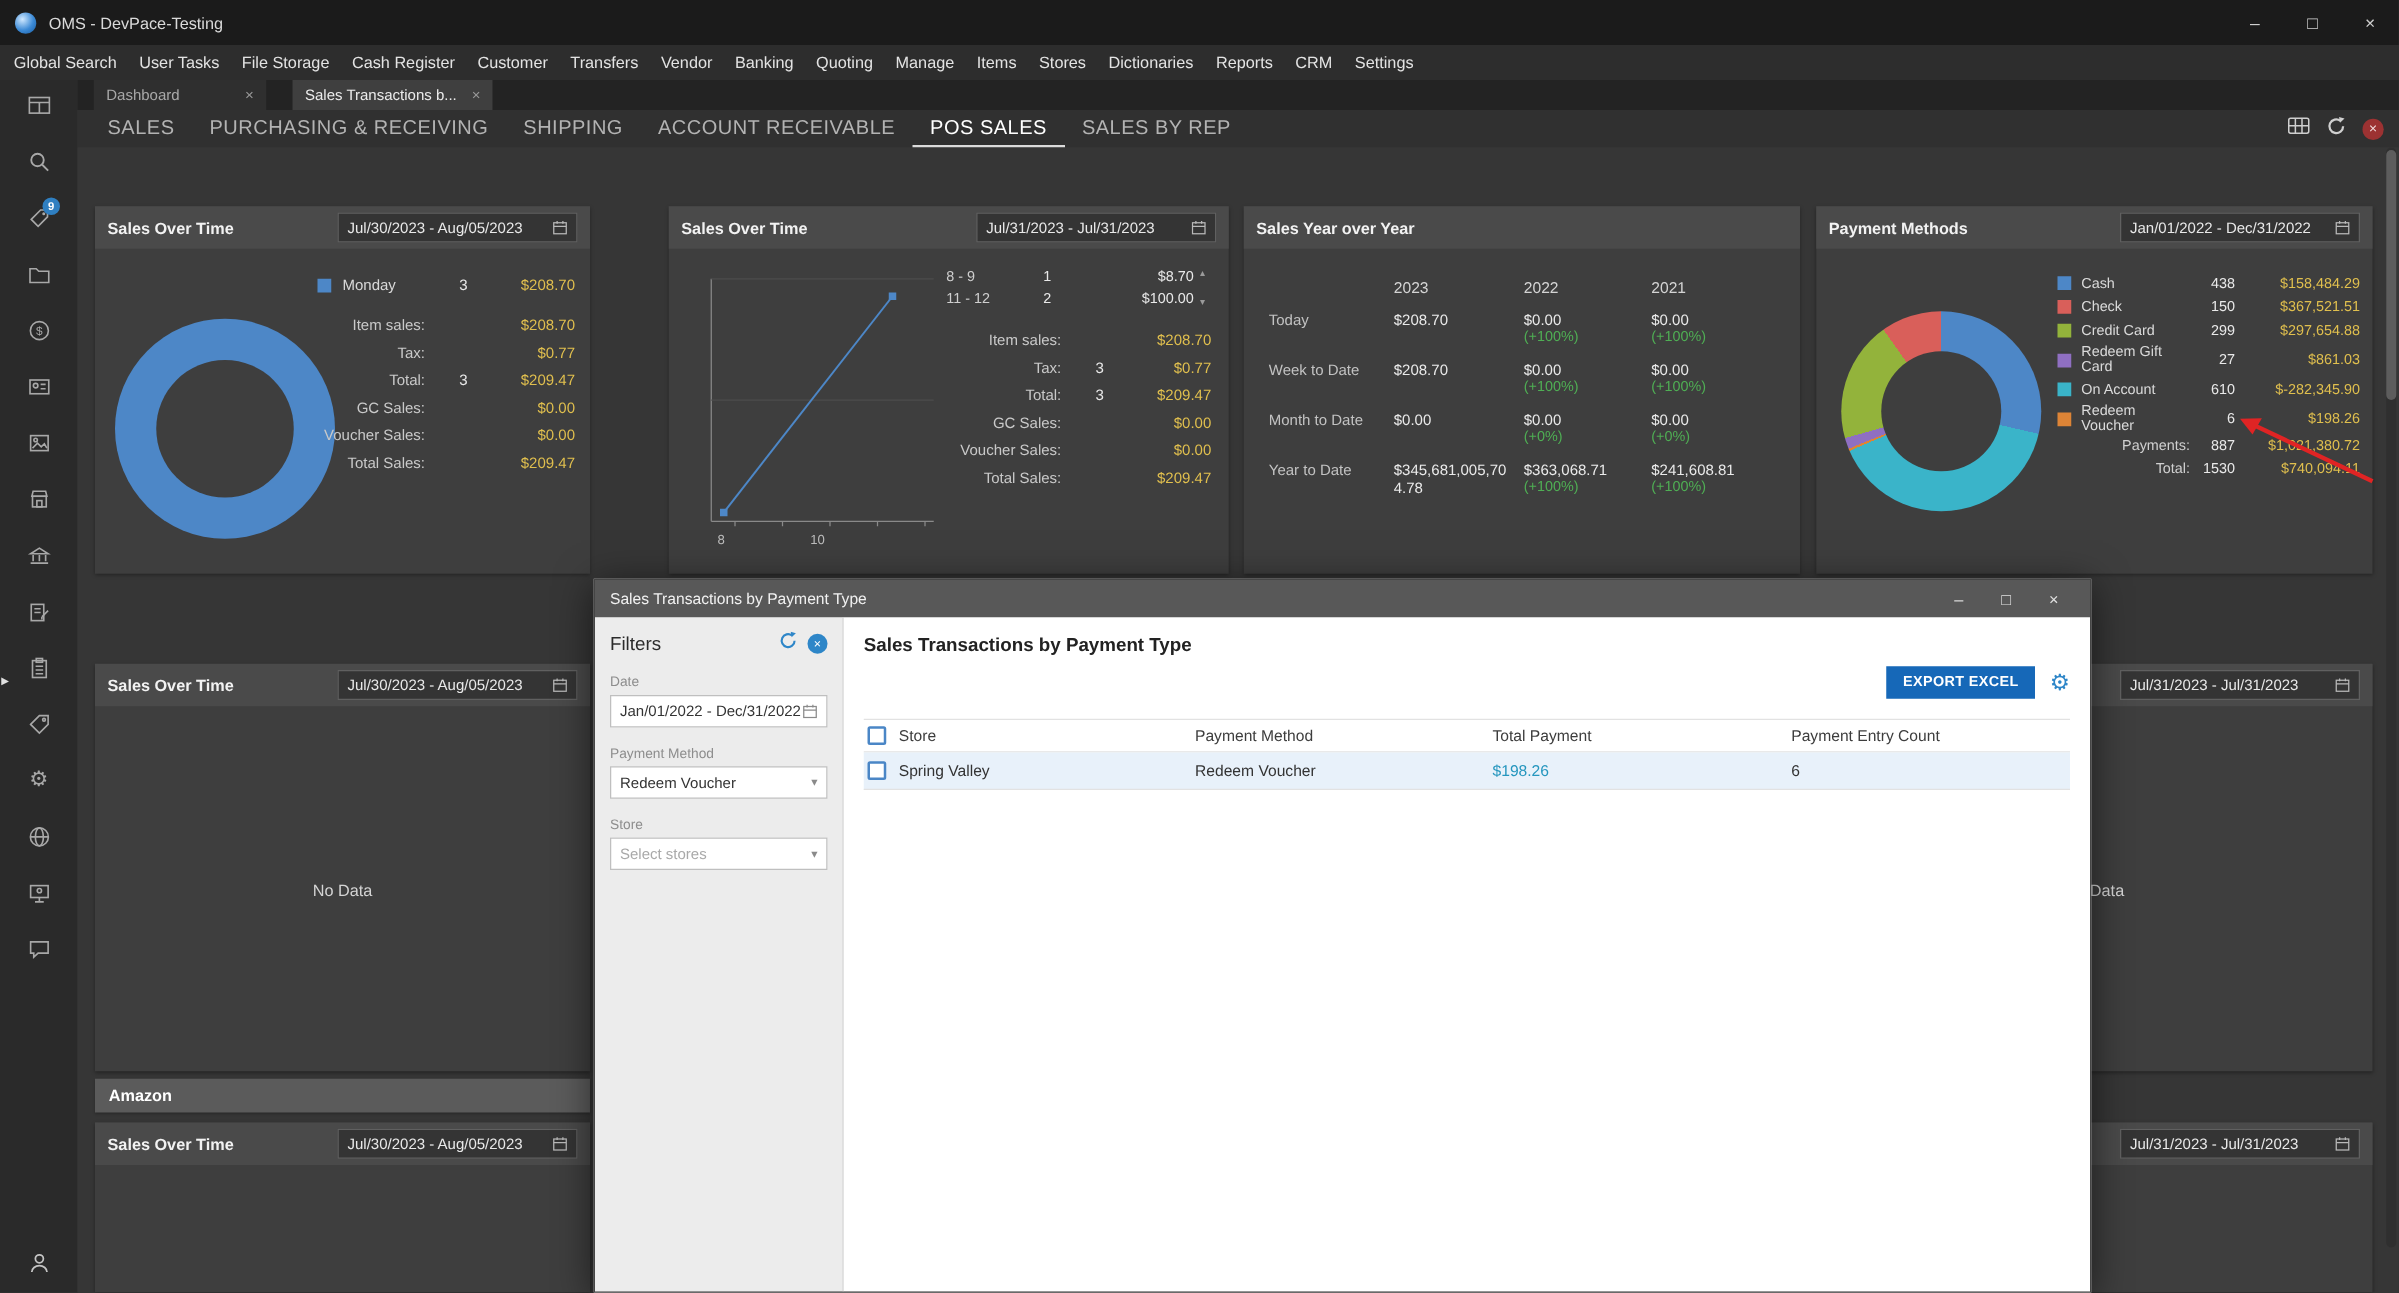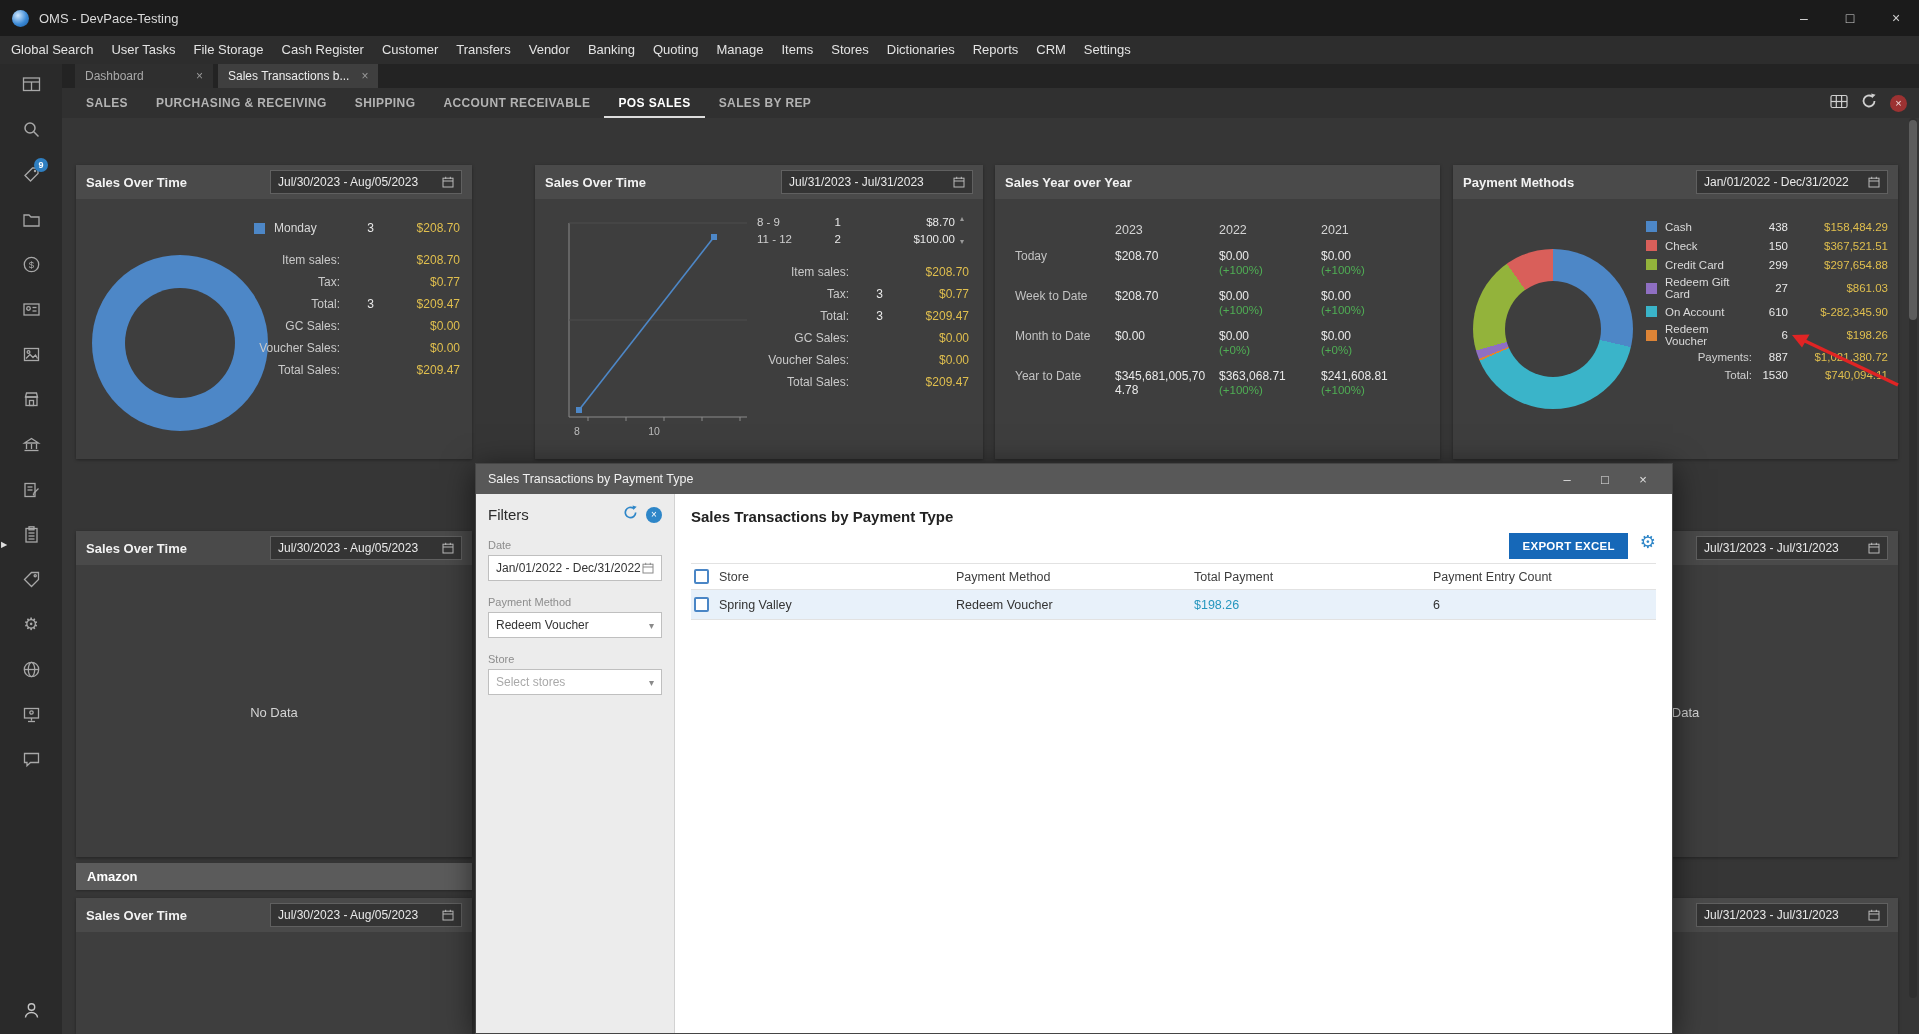--- a/index.html
+++ b/index.html
@@ -24,30 +24,30 @@
   .sidebar{position:absolute;left:0;top:64px;width:62px;height:970px;background:#2a2a2a;
     display:flex;flex-direction:column;align-items:center;padding-top:10px;gap:25px}
   .side-icon{width:20px;height:20px;position:relative;display:flex;align-items:center;justify-content:center;color:#a8a8a8}
   .side-icon svg{display:block}
   .badge{position:absolute;top:-6px;right:-7px;min-width:14px;height:14px;border-radius:7px;background:#2f7fc1;
     color:#fff;font-size:9px;font-weight:bold;display:flex;align-items:center;justify-content:center;padding:0 3px}
   .side-user{margin-top:auto;margin-bottom:14px}
   .expander{position:absolute;left:1px;top:540px;color:#e0e0e0;font-size:8px;z-index:4}
 
   
-  .tabbar{position:absolute;left:62px;top:64px;width:1857px;height:24px;background:#232323;display:flex;padding-left:13px;gap:5px}
+  .tabbar{position:absolute;left:62px;top:64px;width:1857px;height:24px;background:#232323;display:flex;padding-left:13px;gap:21px}
   .tab{height:24px;display:flex;align-items:center;padding:0 10px;font-size:12px;color:#a9a9a9;background:#2f2f2f;min-width:138px}
   .tab.active{background:#3f3f3f;color:#ececec}
   .tab .x{margin-left:auto;padding-left:12px;color:#9a9a9a;font-size:12px}
 
   
   .subtabbar{position:absolute;left:62px;top:88px;width:1857px;height:30px;background:#303030;
     display:flex;align-items:center;padding-left:10px}
   .subtabs{display:flex;align-items:center;height:30px}
-  .subtab{color:#b3b3b3;font-size:12px;font-weight:bold;letter-spacing:.4px;padding:0 14px;height:30px;line-height:30px;border-bottom:2px solid transparent}
+  .subtab{color:#b3b3b3;font-size:16px;font-weight:normal;letter-spacing:.4px;padding:0 14px;height:30px;line-height:30px;border-bottom:2px solid transparent}
   .subtab.active{color:#fff;border-bottom:2px solid #dcdcdc}
   .subtab-tools{margin-left:auto;display:flex;align-items:center;gap:13px;padding-right:12px}
   .tool-close{width:17px;height:17px;border-radius:50%;background:#9c3232;color:#f2dddd;font-size:11px;
     display:flex;align-items:center;justify-content:center}
 
   
   #dash{position:absolute;left:62px;top:118px;width:1857px;height:916px;background:#363636;overflow:hidden}
   .group-hdr{position:absolute;background:#5b5b5b;color:#fff;font-weight:bold;font-size:13px;
     display:flex;align-items:center;padding:0 11px;box-shadow:0 1px 2px rgba(0,0,0,.25)}
   .panel{position:absolute;background:#3e3e3e;box-shadow:0 1px 3px rgba(0,0,0,.35)}
@@ -130,21 +130,21 @@
   .fhead h3{font-size:15px;color:#2b2b2b;font-weight:normal}
   .ficons{margin-left:auto;display:flex;align-items:center;gap:8px}
   .fclear{width:16px;height:16px;border-radius:50%;background:#2e86c8;color:#fff;font-size:10px;display:flex;align-items:center;justify-content:center}
   .f-label{font-size:11px;color:#8d8d8d;margin:15px 0 4px}
   .f-input{height:26px;background:#fff;border:1px solid #bfbfbf;display:flex;align-items:center;justify-content:space-between;
     padding:0 7px;font-size:12px;color:#333}
   .f-input .chev{color:#8a8a8a;font-size:10px}
   .f-input.placeholder span.val{color:#a9a9a9}
   .mmain{flex:1;padding:14px 16px;position:relative;background:#fff;overflow:hidden}
   .mmain h2{font-size:15px;color:#222;font-weight:bold}
-  .actions{display:flex;justify-content:flex-end;align-items:flex-start;gap:12px;margin-top:8px;margin-bottom:4px}
+  .actions{display:flex;justify-content:flex-end;align-items:center;gap:12px;margin-top:8px;margin-bottom:16px}
   .btn-primary{background:#1668b8;color:#fff;font-size:11.5px;font-weight:bold;letter-spacing:.3px;padding:7px 13px;border:none}
   .gear{color:#2e86c8;font-size:18px;line-height:18px}
   .tbl-hdr,.tbl-row{display:grid;grid-template-columns:28px 237px 238px 239px 1fr;align-items:center;font-size:12.5px}
   .tbl-hdr{height:27px;color:#3d3d3d;border-top:1px solid #e2e2e2;border-bottom:1px solid #e2e2e2}
   .tbl-row{height:30px;background:#e8f1fa;border-bottom:1px solid #e2e2e2;color:#333}
   .cbx{width:15px;height:15px;border:2px solid #4a86c6;border-radius:2px;background:#fff;margin-left:3px}
   .money-link{color:#2596be}
 
   
   .arrow{position:absolute;left:1786px;top:330px;z-index:20}

